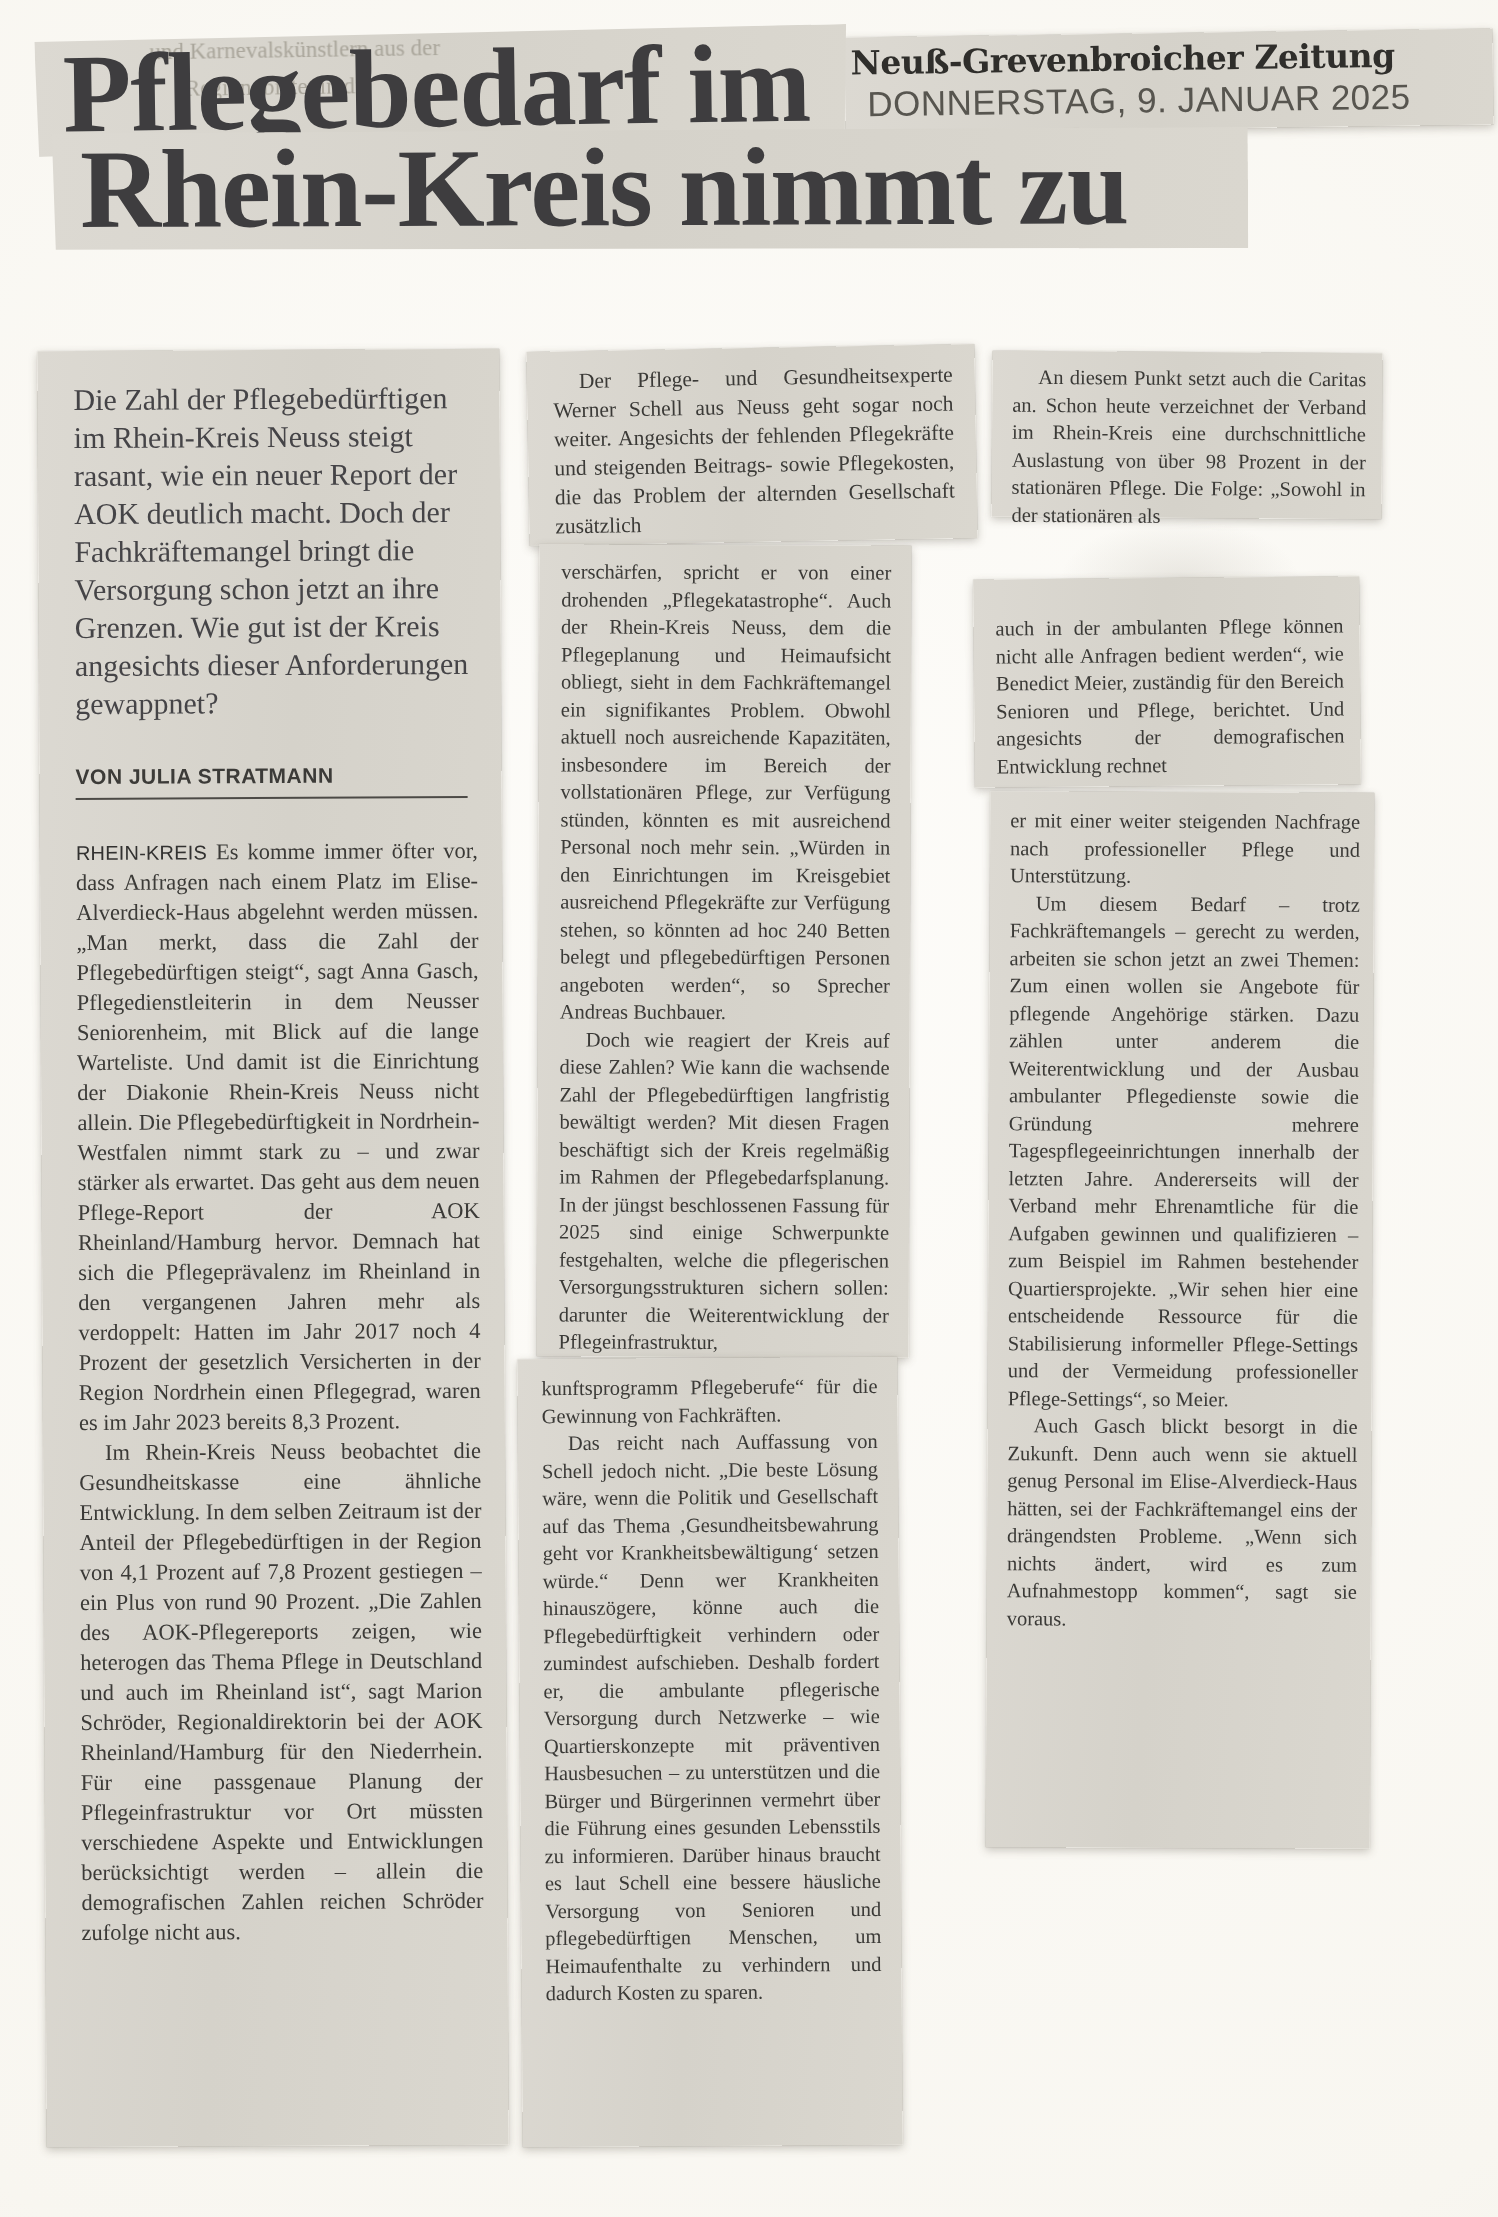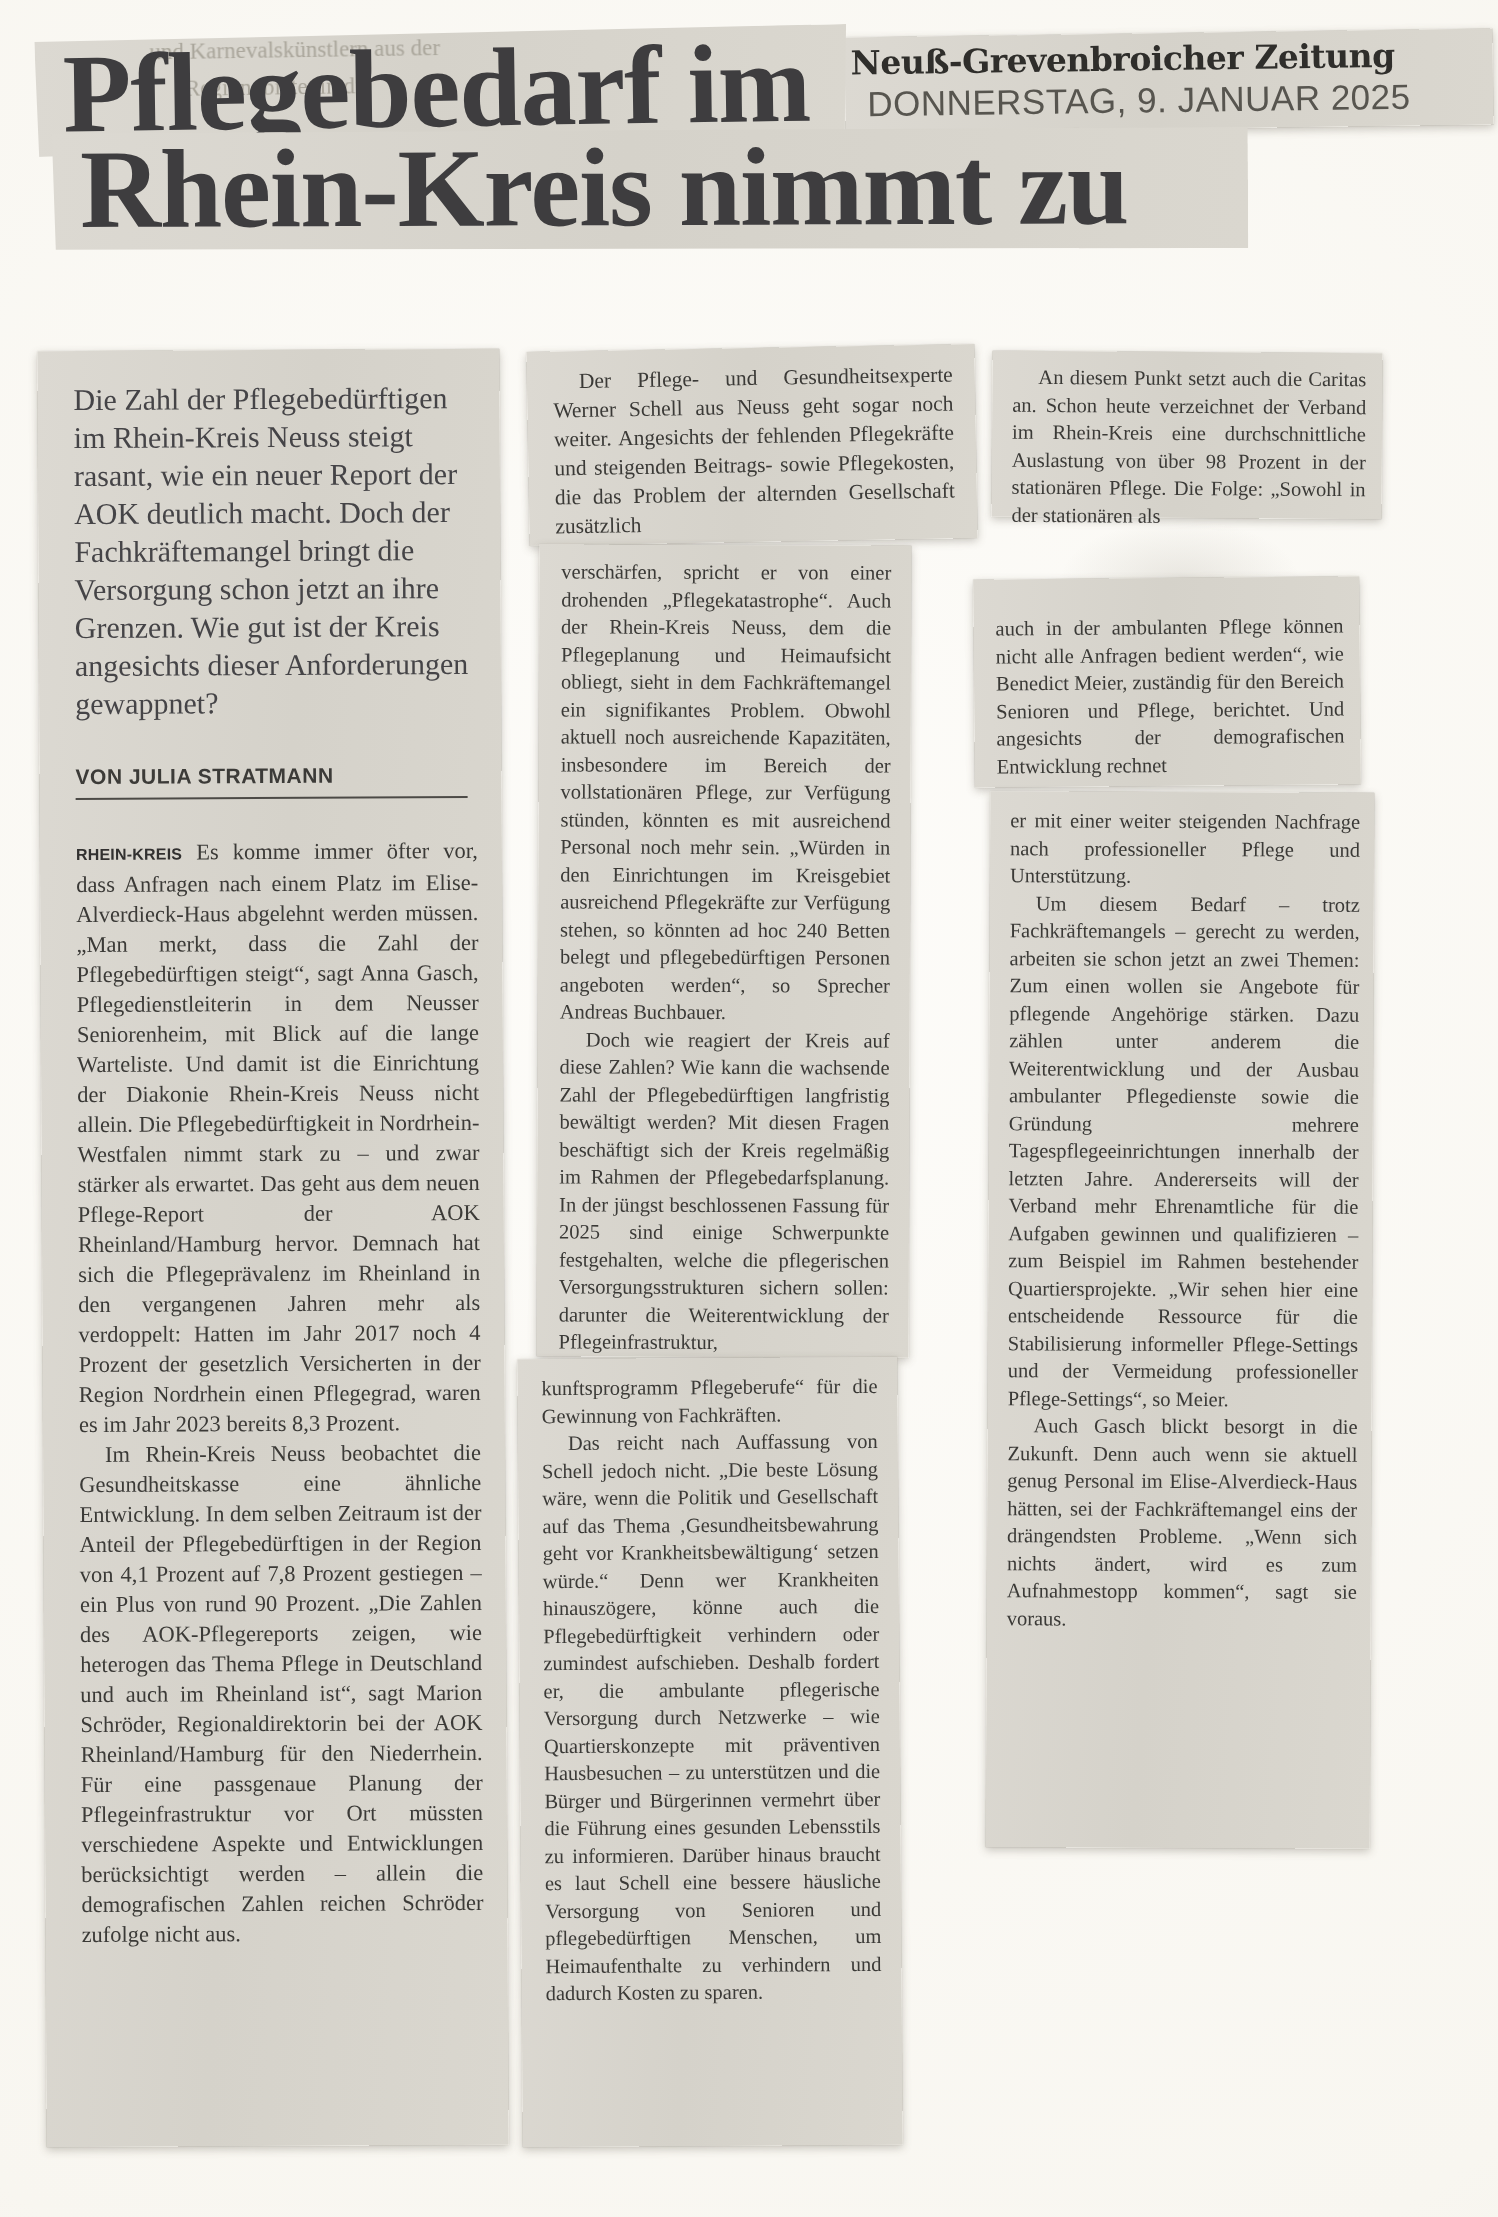--- a/index.html
+++ b/index.html
@@ -70,21 +70,21 @@
     font-family:"Liberation Sans", sans-serif; font-weight:bold; font-size:21px;
     letter-spacing:0.5px; color:#3c3b38;
     border-bottom:2px solid #4c4a46; padding-bottom:9px;
   }
   .body p { margin:0; text-align:justify; hyphens:auto; -webkit-hyphens:auto; }
   .body p.ind { text-indent:26px; }
   .bodyA { margin-top:38px; font-size:22.5px; line-height:30px; }
   .b1 p { font-size:21.5px; line-height:29px; }
   .bcol p { font-size:20.5px; line-height:27.5px; }
   .leadin {
-    font-family:"Liberation Sans", sans-serif; font-weight:bold; font-size:16px;
+    font-family:"Liberation Sans", sans-serif; font-weight:normal; font-size:20px;
     letter-spacing:0.2px; color:#323130;
   }
   .smudge { position:absolute; border-radius:50%;
     background:radial-gradient(closest-side, rgba(125,118,100,.15), rgba(125,118,100,0)); }
   .sm1 { left:120px; top:1120px; width:260px; height:180px; }
   .sm2 { left:600px; top:900px;  width:220px; height:260px; }
   .sm3 { left:1060px; top:520px; width:240px; height:120px; }
 </style>
 </head>
 <body>

